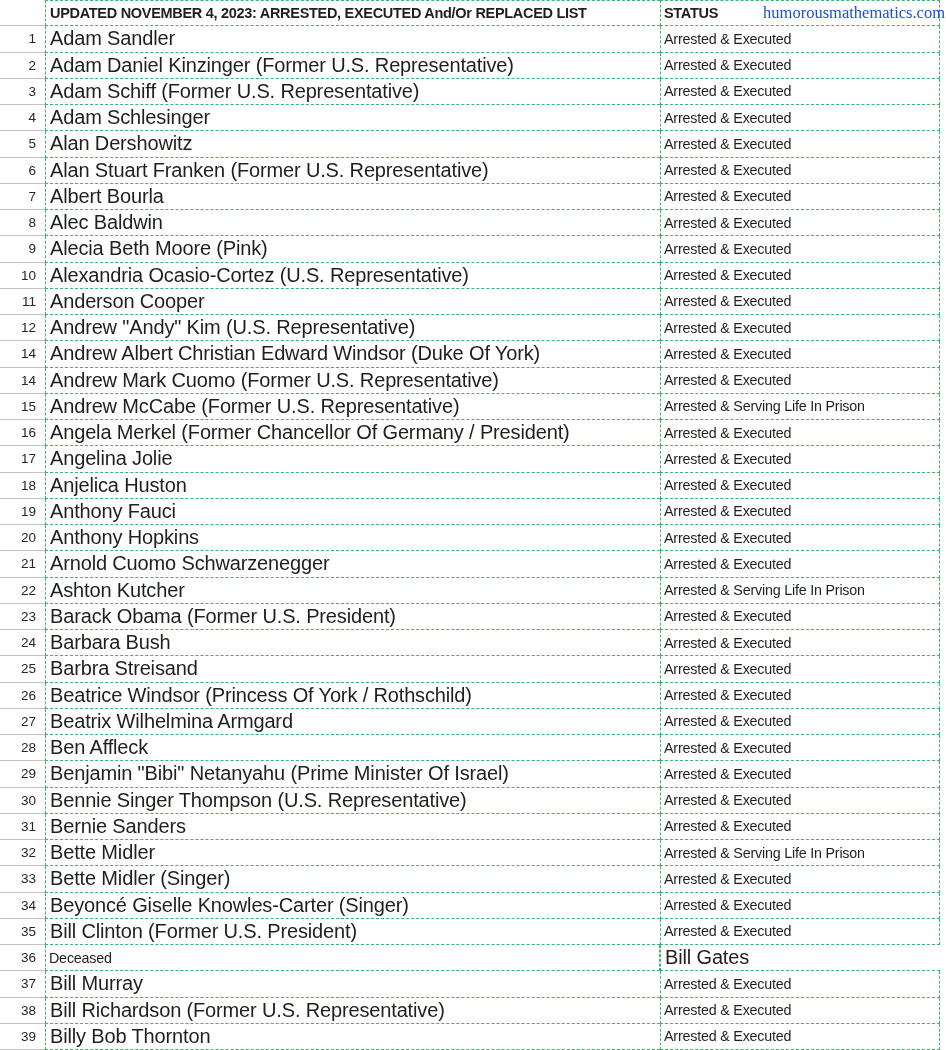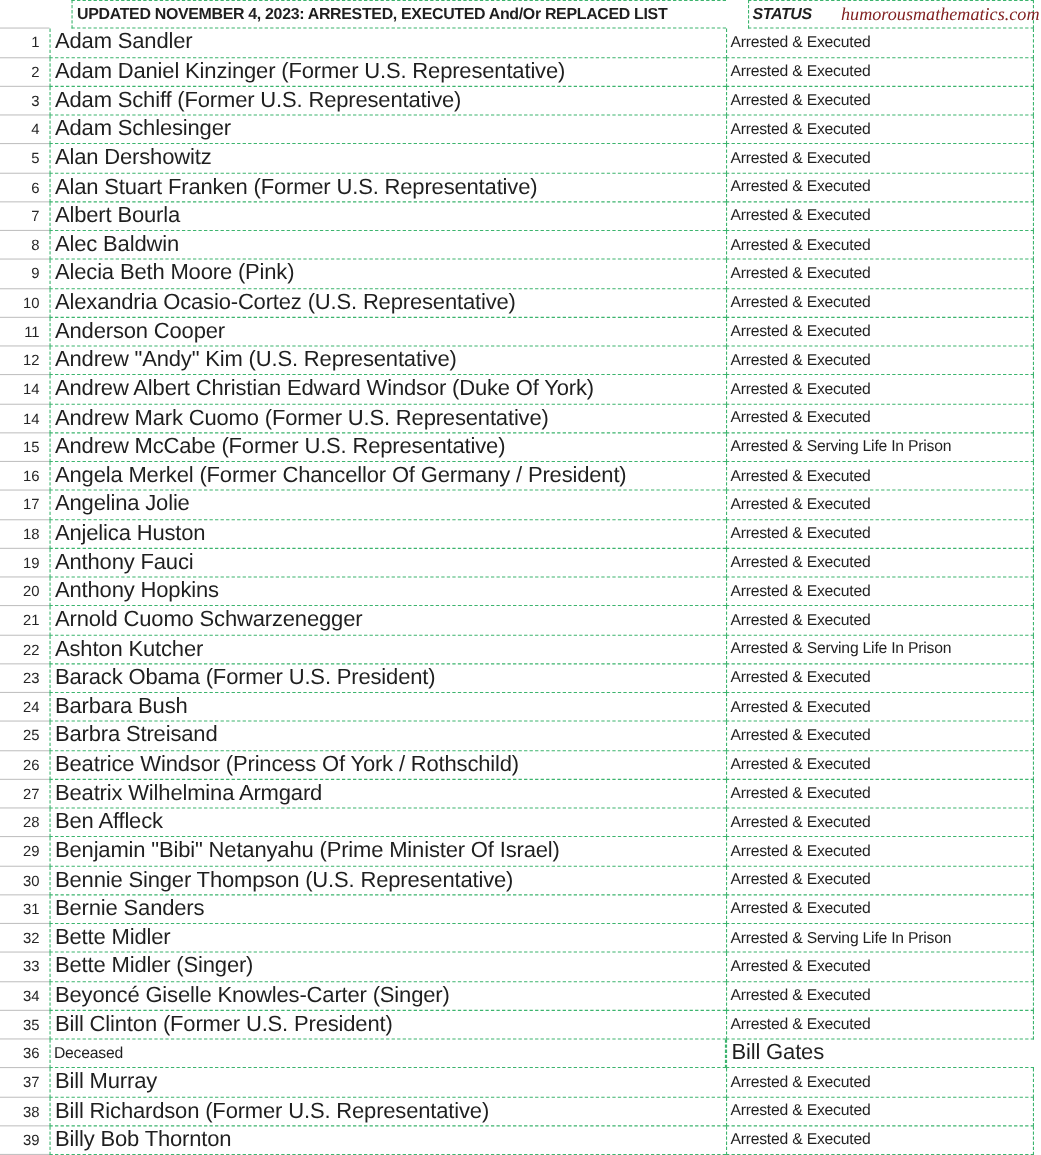--- a/index.html
+++ b/index.html
@@ -54,31 +54,30 @@
     letter-spacing: -0.2px;
     color: var(--text-color);
     overflow: hidden;
   }
   .header-row .cell.name,
   .header-row .cell.status {
     border-top: 1px dashed var(--grid-green);
     font-weight: bold;
     font-size: 14.5px;
     letter-spacing: -0.3px;
-    margin-left: 20px;
-  }
-  .header-row .cell.status { overflow: visible; font-style: italic; }
+  }
+  .header-row .cell.status { overflow: visible; }
   .watermark {
     font-family: "Liberation Serif", serif;
     font-weight: normal;
     font-size: 16.5px;
     letter-spacing: 0;
     margin-left: auto;
     margin-right: -6px;
-    color: #7f1d1d;
+    color: #1d4ed8;
     text-align: center;
   }
 </style>
 </head>
 <body>
 
 <div class="sheet">
   <div class="row header-row">
     <div class="cell num"></div>
     <div class="cell name">UPDATED NOVEMBER 4, 2023: ARRESTED, EXECUTED And/Or REPLACED LIST</div>

